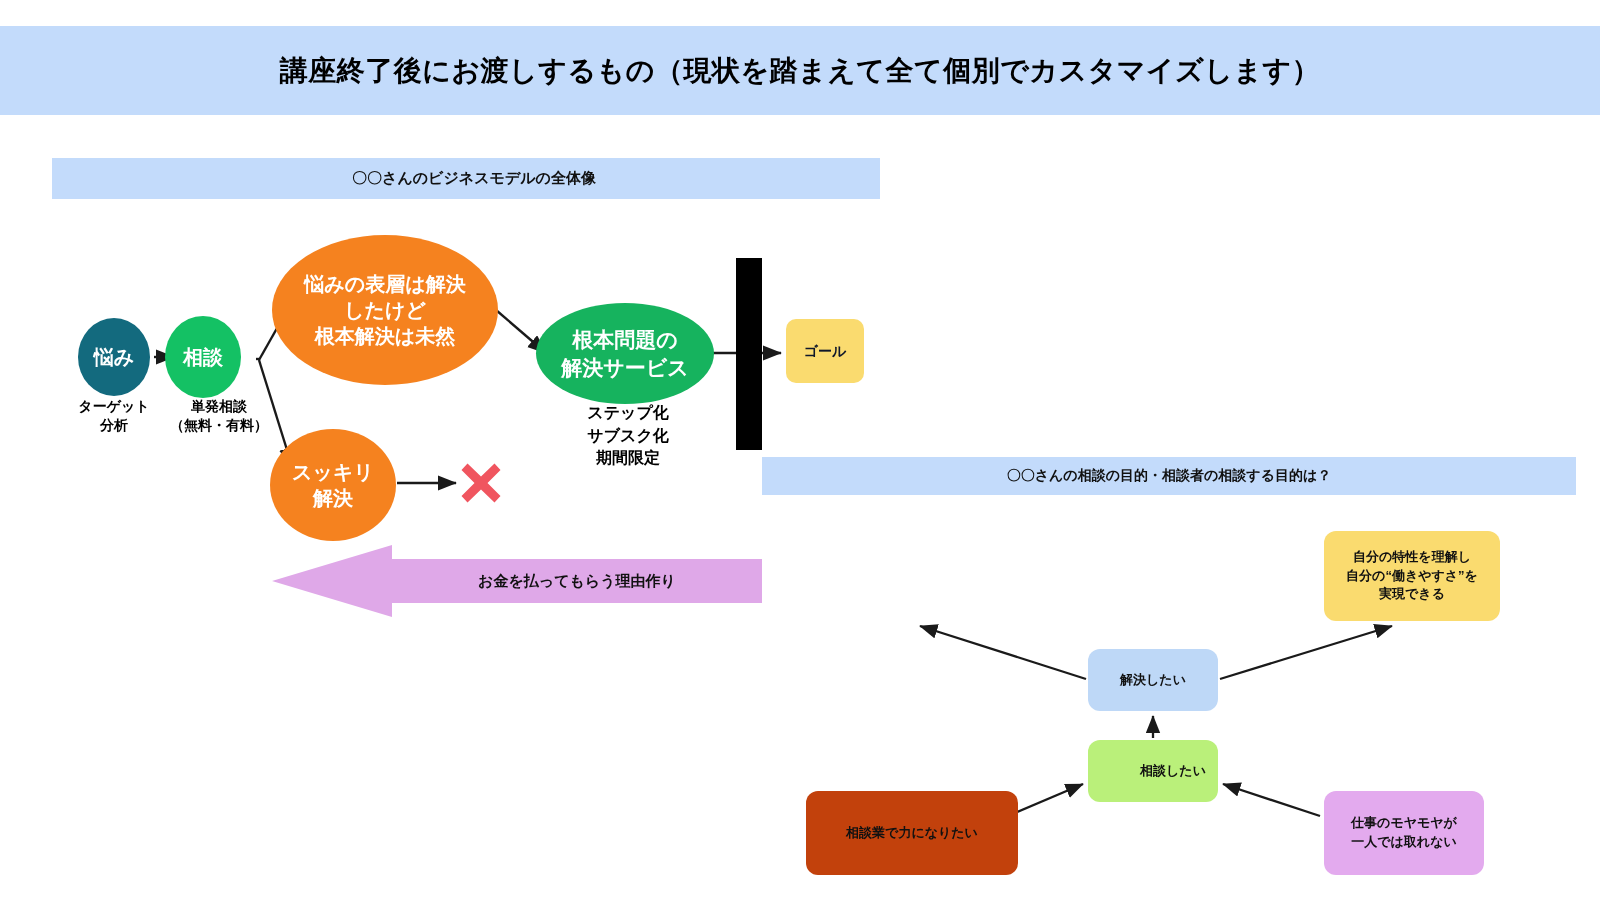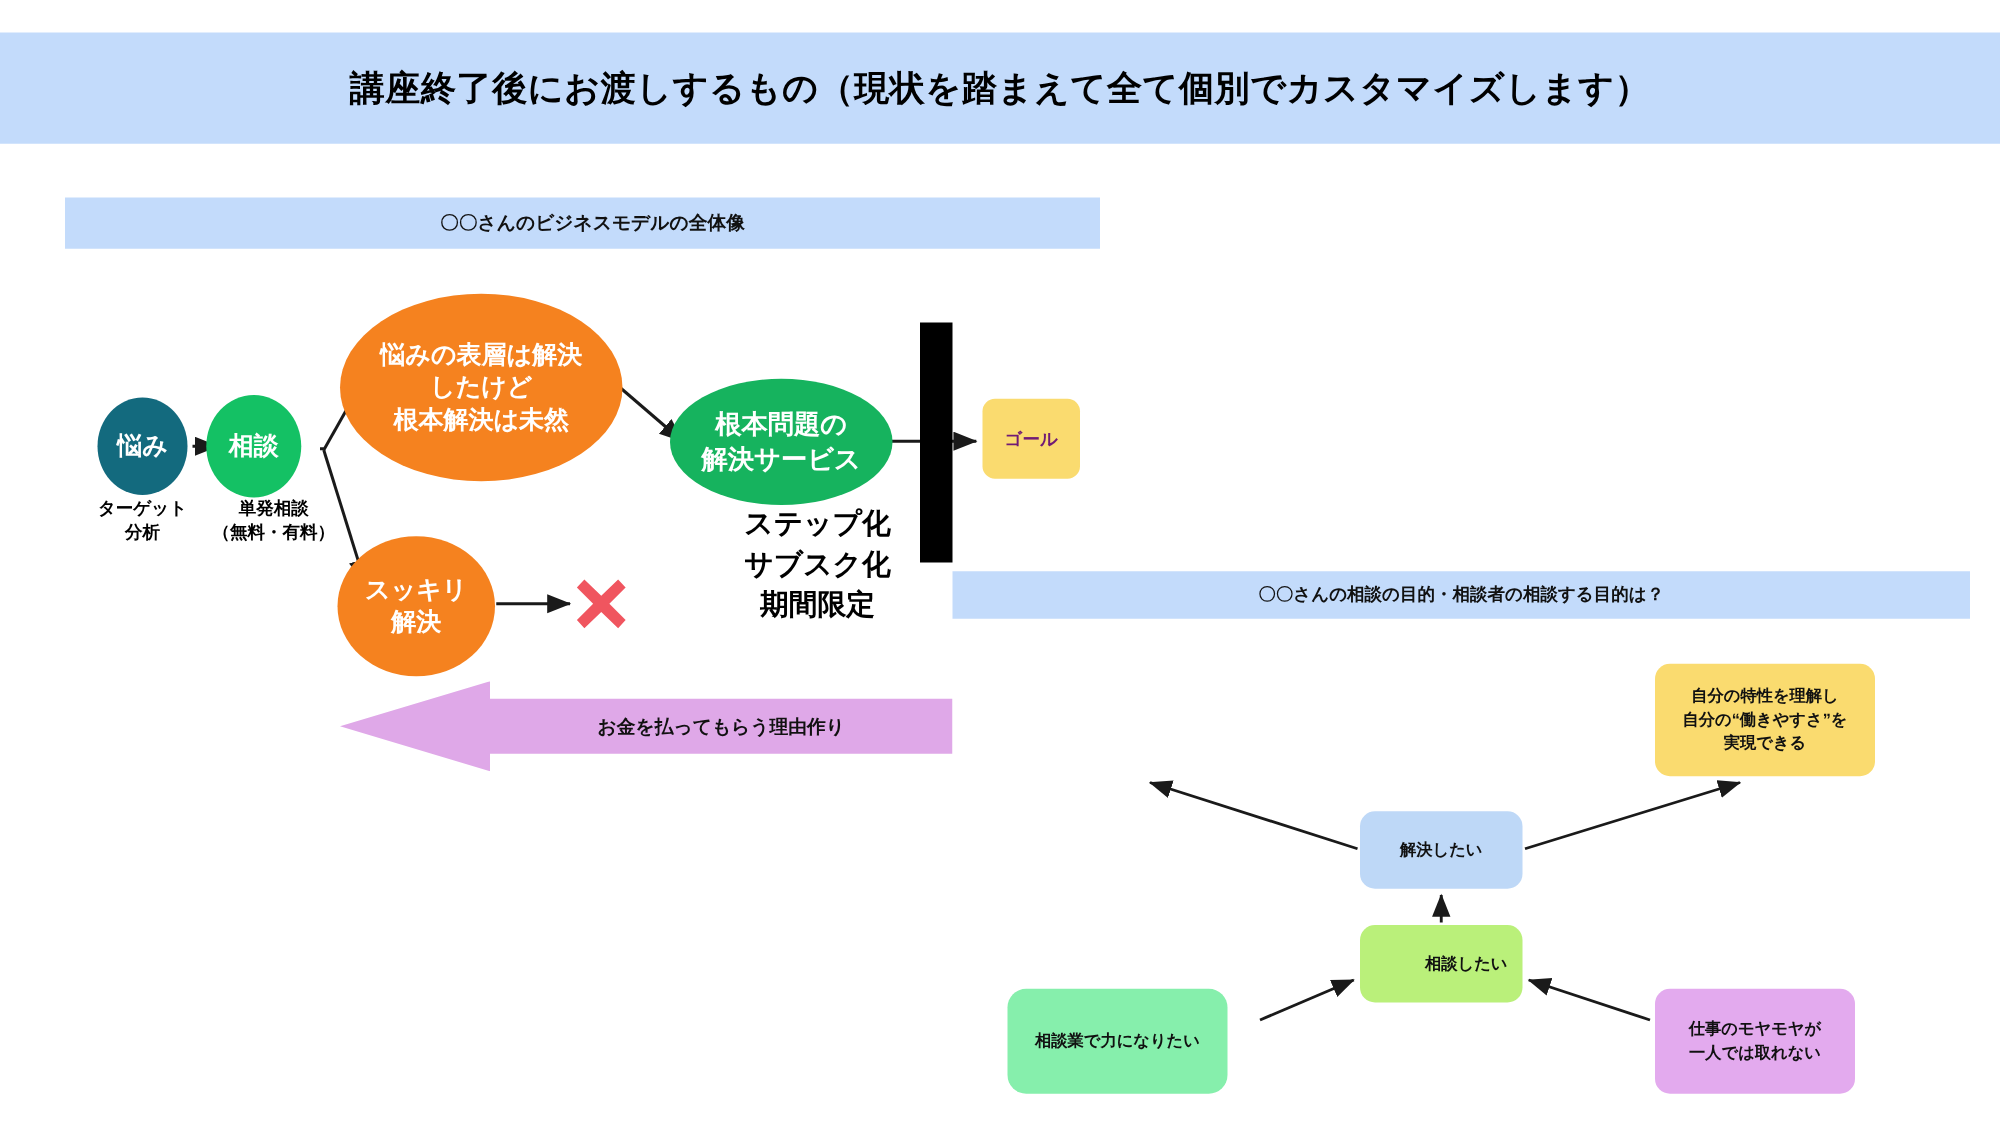--- a/index.html
+++ b/index.html
@@ -106,35 +106,35 @@
     position: absolute;
     text-align: center;
     font-size: 14px;
     font-weight: bold;
     color: #000000;
     line-height: 1.35;
     white-space: pre-line;
   }
   #cap-target  { left: 62px;  top: 371px; width: 104px; }
   #cap-single  { left: 162px; top: 371px; width: 114px; }
-  #cap-step    { left: 558px; top: 376px; width: 192px; font-size: 23px; line-height: 1.42; }
+  #cap-step    { left: 532px; top: 376px; width: 192px; font-size: 16px; line-height: 1.42; }
 
   
   .barrier {
     position: absolute;
     left: 736px; top: 232px; width: 26px; height: 192px;
     background: #000000;
   }
 
   
   .n-goal {
     left: 786px; top: 293px; width: 78px; height: 64px;
     background: #fadb6f; border-radius: 10px;
   }
-  .n-goal .node-label { color: #701a75; font-size: 14px; font-weight: bold; }
+  .n-goal .node-label { color: #0f172a; font-size: 14px; font-weight: bold; }
 
   
   .x-mark {
     position: absolute;
     left: 461px; top: 437px; width: 40px; height: 40px;
   }
 
   
   .purple-arrow {
     position: absolute;
@@ -157,21 +157,21 @@
     font-size: 13px;
     font-weight: bold;
     color: #111111;
     line-height: 1.45;
     white-space: pre-line;
   }
   .rb-career  { left: 806px;  top: 505px; width: 176px; height: 90px;  background: #fadb6f; }
   .rb-traits  { left: 1324px; top: 505px; width: 176px; height: 90px;  background: #fadb6f; }
   .rb-solve   { left: 1088px; top: 623px; width: 130px; height: 62px;  background: #bed8f7; }
   .rb-consult { left: 1088px; top: 714px; width: 130px; height: 62px;  background: #baf07a; padding-left: 40px; }
-  .rb-help    { left: 806px;  top: 765px; width: 176px; height: 84px;  background: #86efac; border-radius: 15px; }
+  .rb-help    { left: 806px;  top: 765px; width: 212px; height: 84px;  background: #c2410c; }
   .rb-fog     { left: 1324px; top: 765px; width: 160px; height: 84px;  background: #e3aaee; }
 </style>
 </head>
 <body>
 
 <div id="stage">
 
   <div class="title-banner">
     <span class="title-text">講座終了後にお渡しするもの（現状を踏まえて全て個別でカスタマイズします）</span>
   </div>

